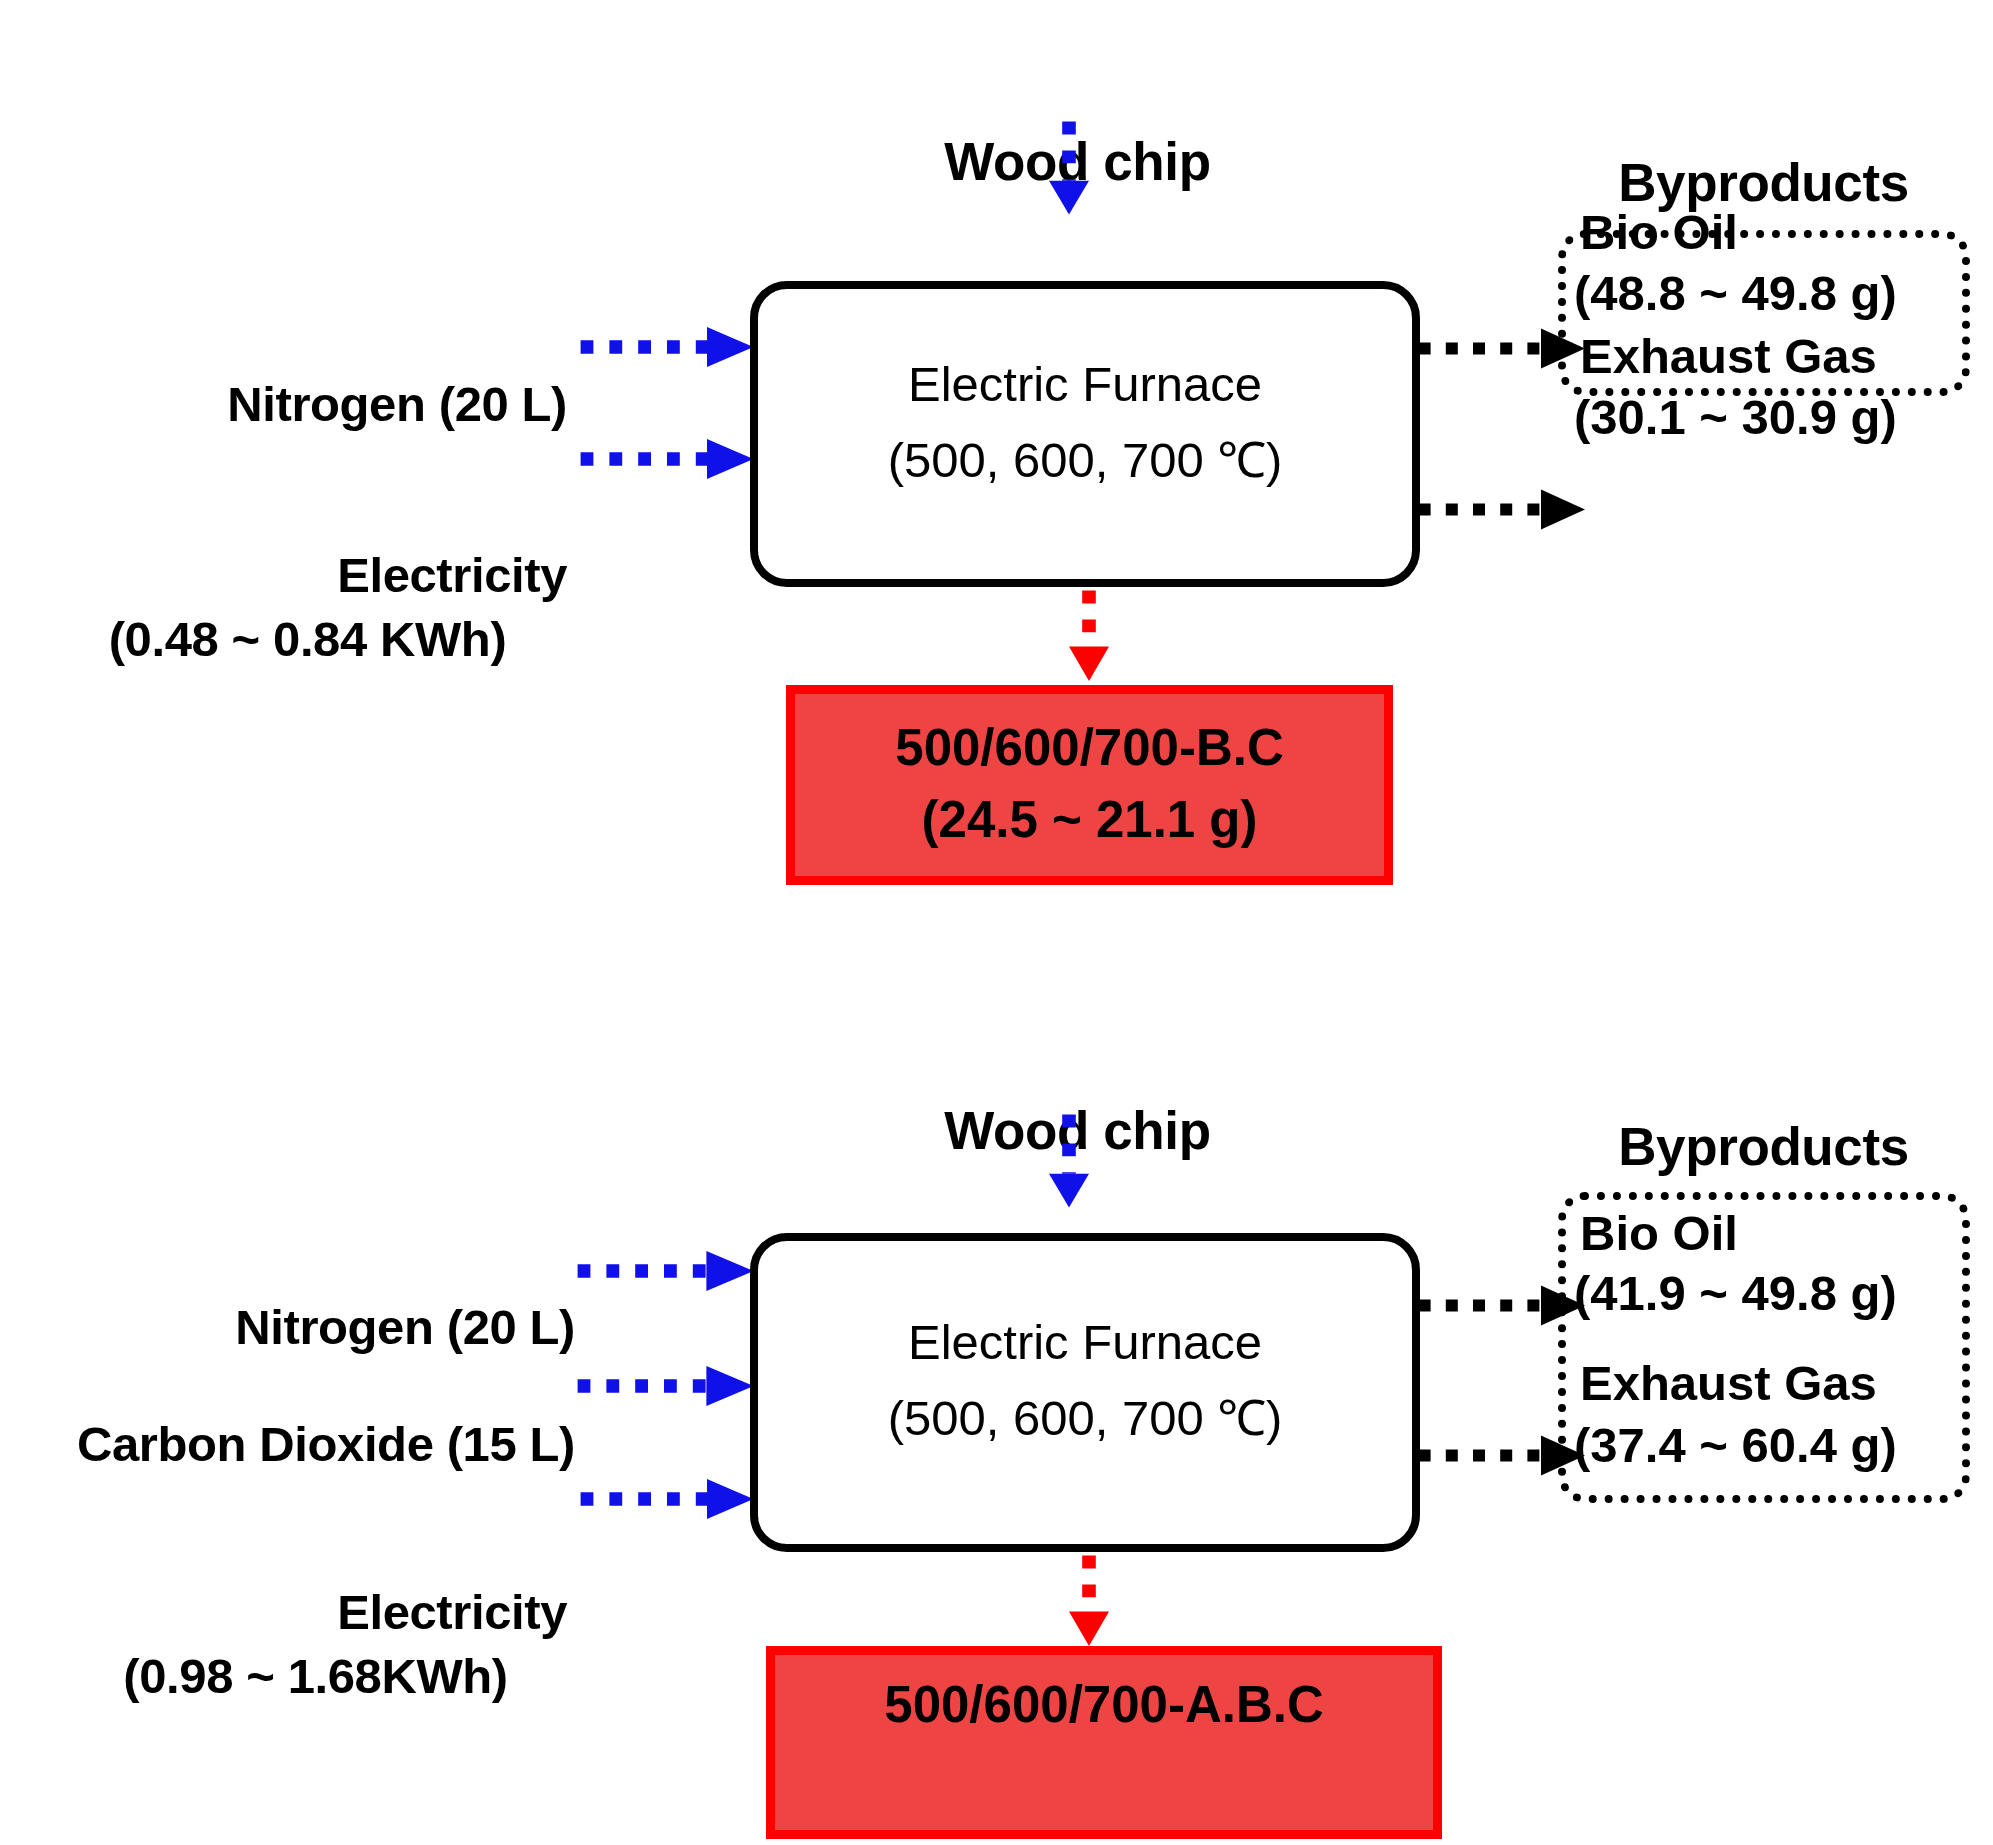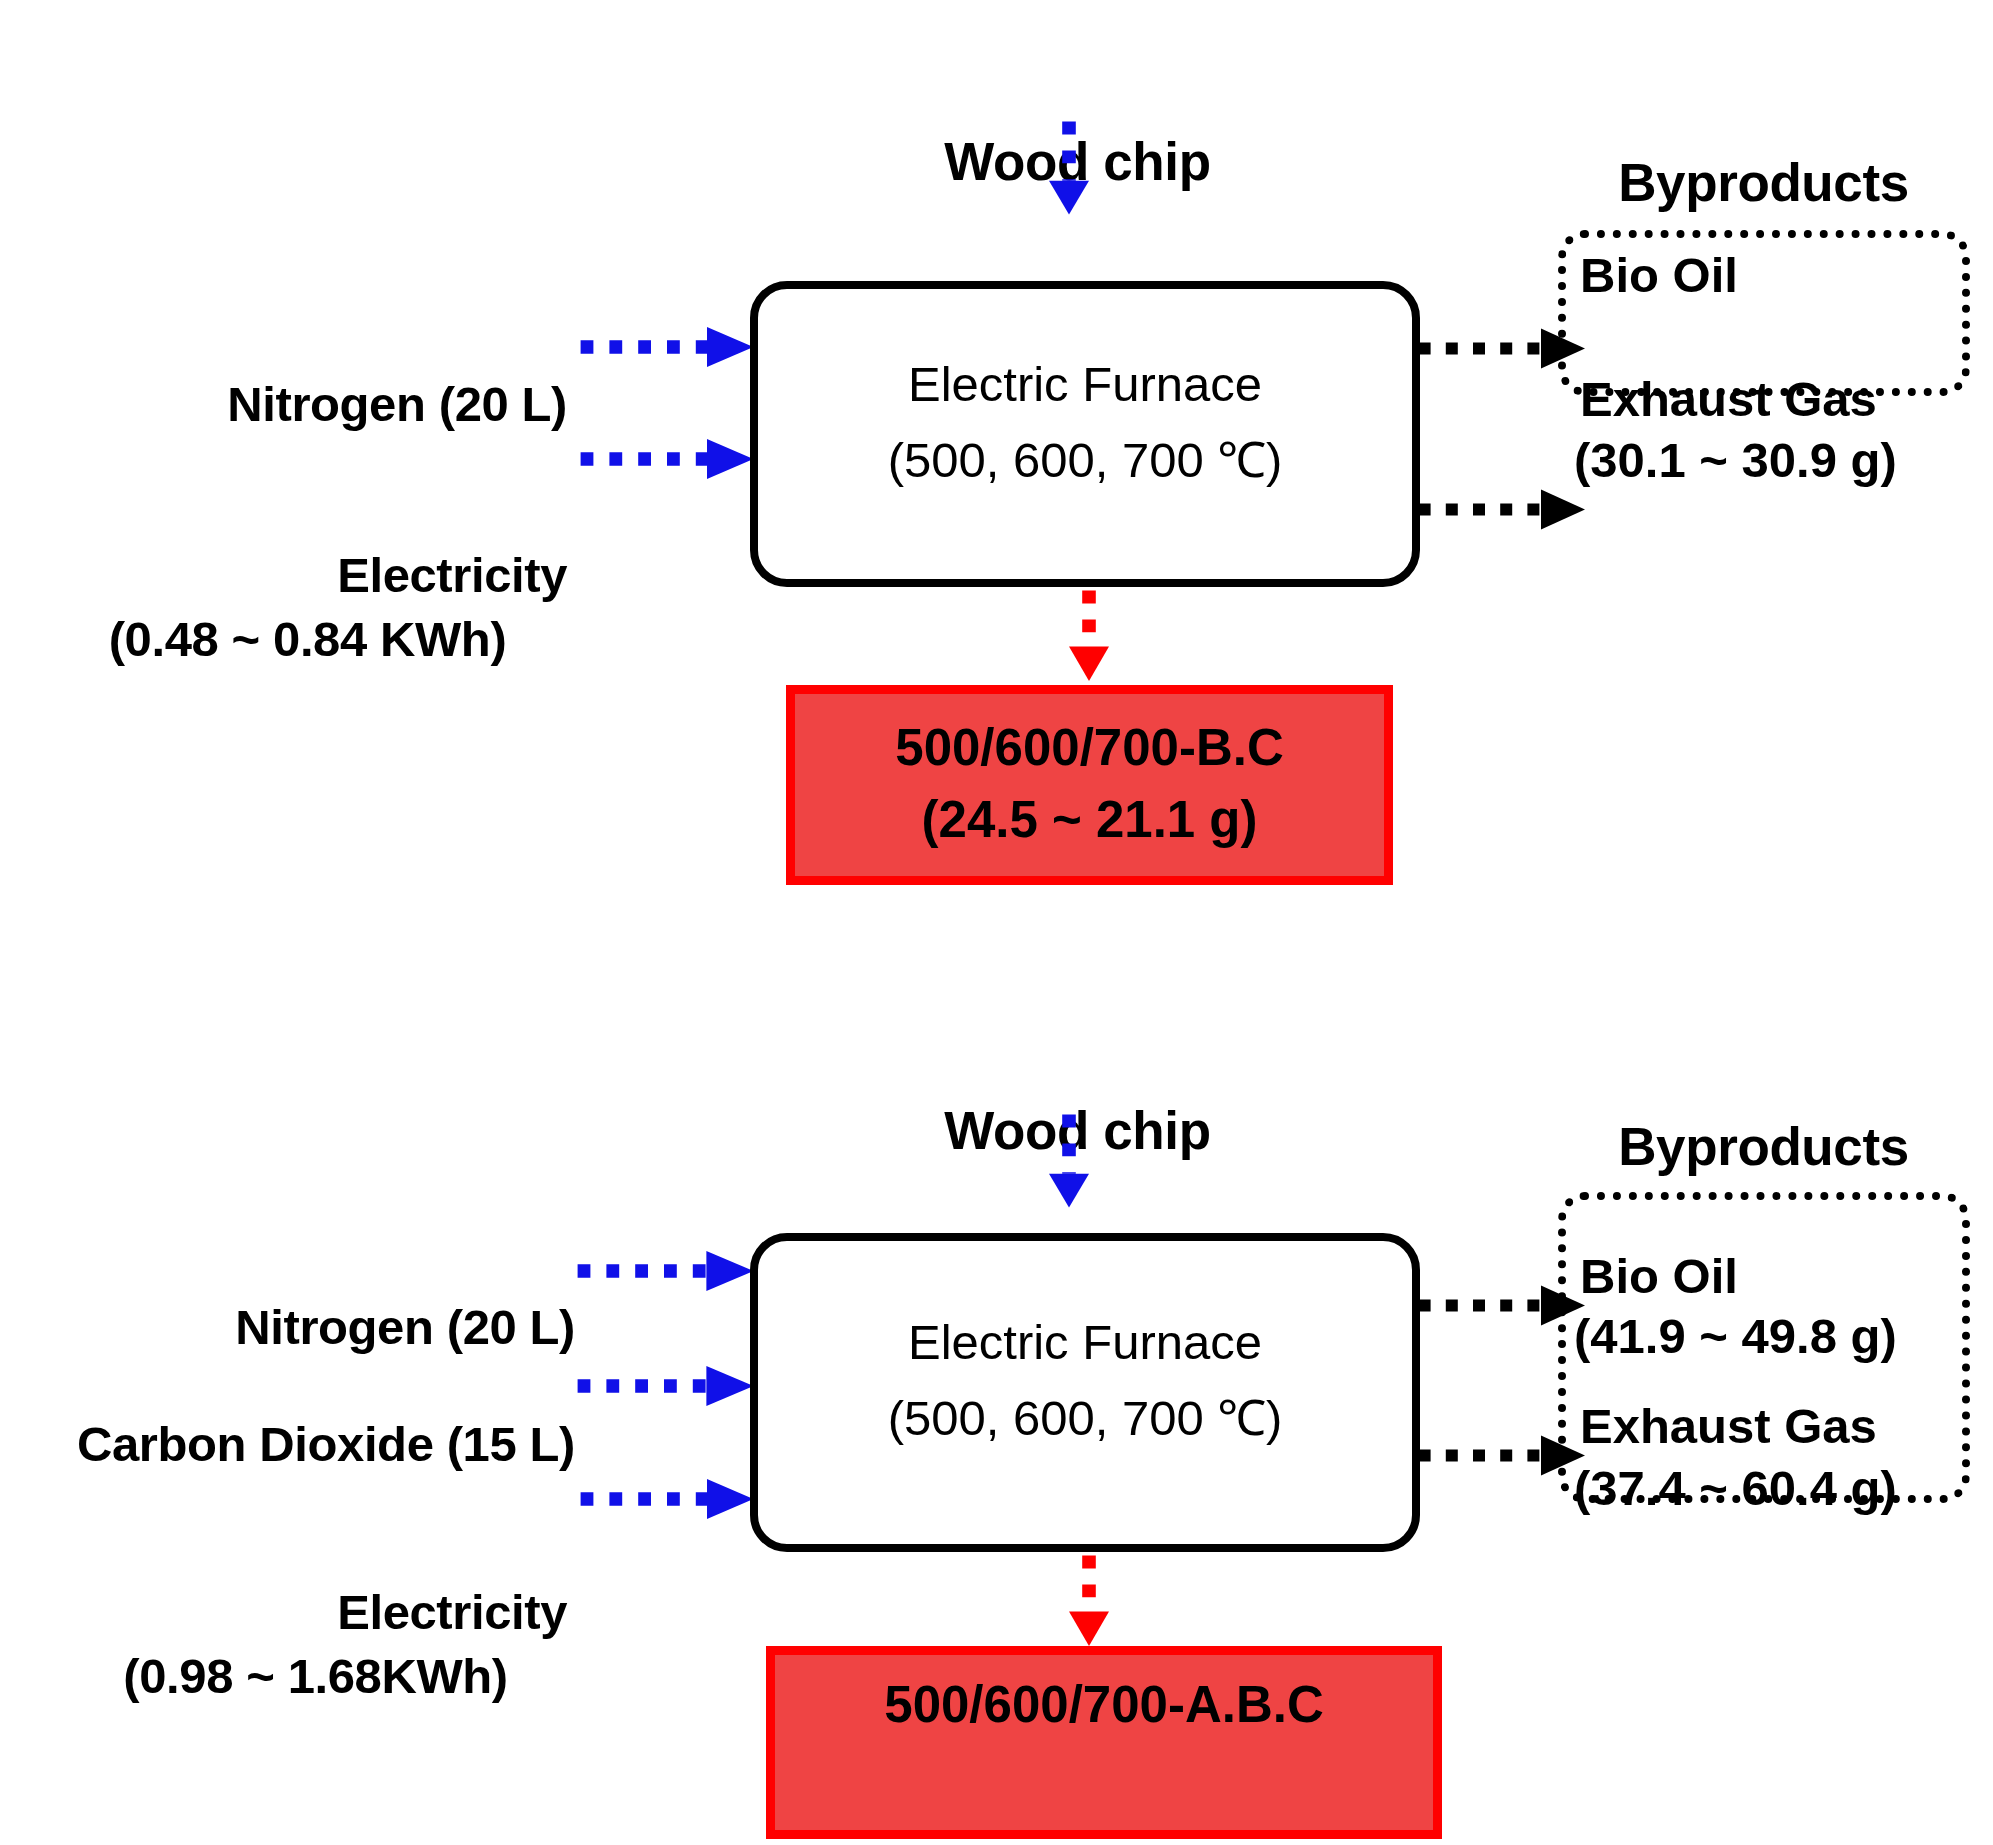--- a/index.html
+++ b/index.html
@@ -78,21 +78,20 @@
     background: transparent;
     box-sizing: border-box;
   }
   .byp-line {
     position: absolute;
     font-weight: bold;
     font-size: 49px;
     color: #000000;
     white-space: pre;
     line-height: 1.1;
-    margin-top: 43px;
   }
 
   
   .arrow-svg {
     position: absolute;
     overflow: visible;
   }
 </style>
 </head>
 <body>
@@ -147,20 +146,21 @@
 
   <svg class="arrow-svg" style="left:1061px; top:589px;" width="56" height="96" viewBox="0 0 70 120">
     <line x1="35" y1="2" x2="35" y2="72" stroke="#FF0000" stroke-width="17" stroke-dasharray="16 20" stroke-linecap="butt"></line>
     <polygon points="10,72 60,72 35,115" fill="#FF0000"></polygon>
   </svg>
 
   <div class="txt t-big center" style="left:1556px; top:152px; width:415px;">Byproducts</div>
 
   <div class="dottedbox" style="left:1558px; top:230px; width:412px; height:166px;"></div>
   <div class="byp-line" style="left:1580px; top:206px;">Bio Oil</div>
+  <div class="byp-line" style="left:1574px; top:267px;">(48.8 ~ 49.8 g)</div>
   <div class="byp-line" style="left:1580px; top:330px;">Exhaust Gas</div>
   <div class="byp-line" style="left:1574px; top:391px;">(30.1 ~ 30.9 g)</div>
 
   <div class="redbox" style="left:786px; top:685px; width:607px; height:200px;">
     <div class="redbox-label" style="top:22.3px;">500/600/700-B.C</div>
     <div class="redbox-label" style="top:94px;">(24.5 ~ 21.1 g)</div>
   </div>
 
   <div class="txt t-big center" style="left:798px; top:975px; width:559px;">
     <div>Wood chip</div>

